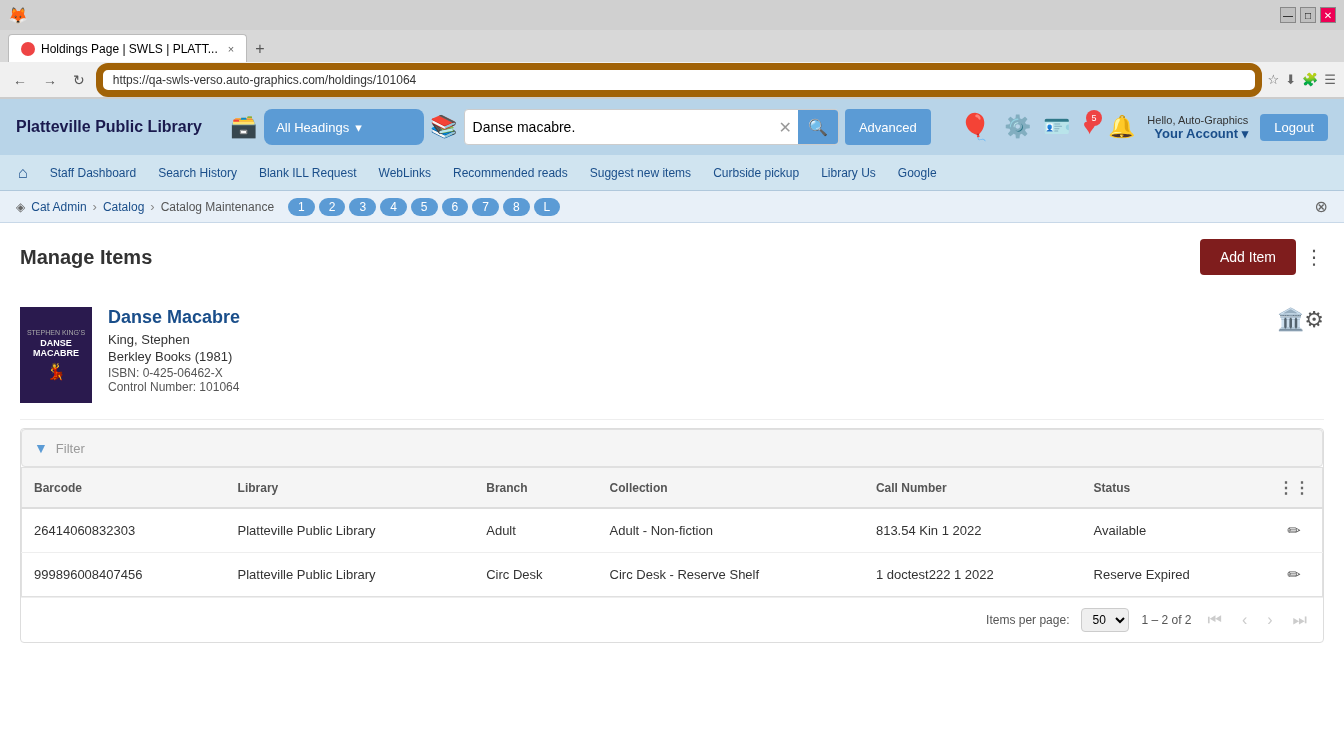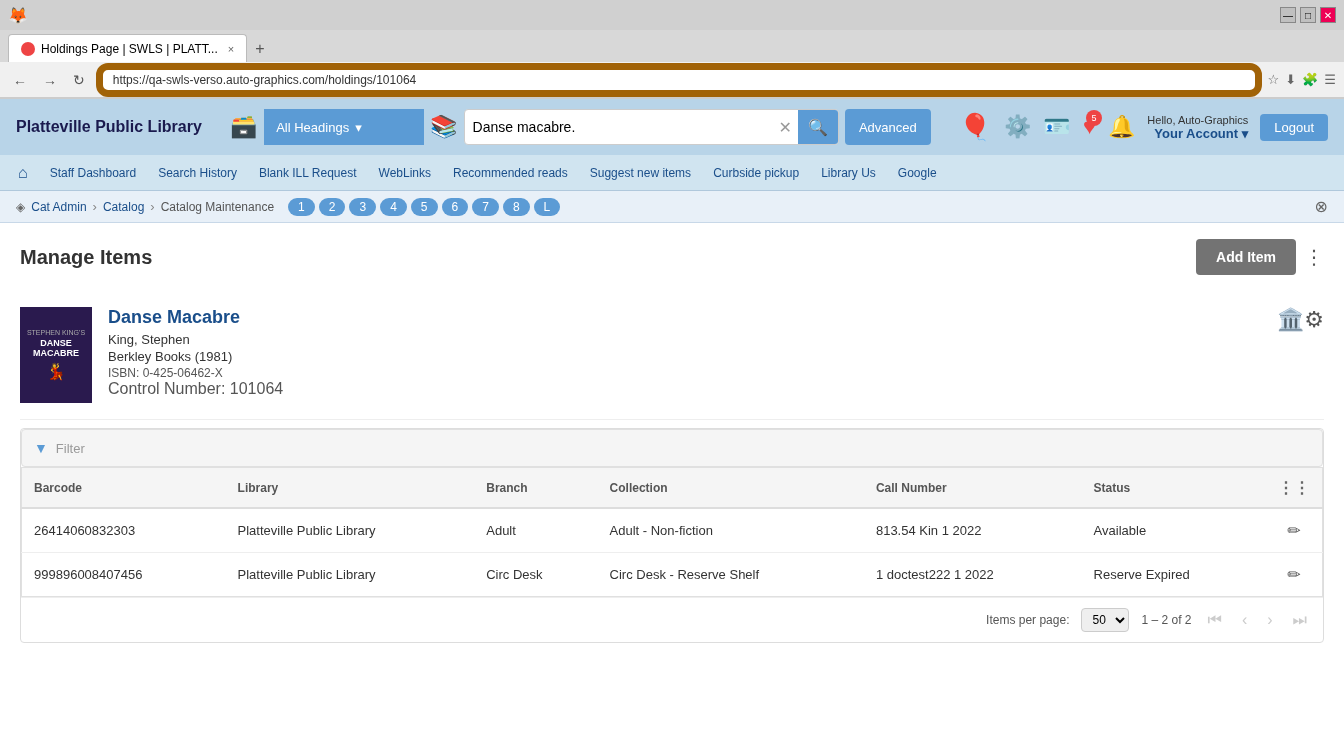--- a/index.html
+++ b/index.html
@@ -22,21 +22,21 @@
     .address-bar { background: #f0f0f0; border-bottom: 1px solid #ccc; display: flex; align-items: center; padding: 4px 8px; height: 36px; gap: 6px; }
     .nav-btn { background: none; border: none; cursor: pointer; padding: 2px 5px; color: #555; font-size: 14px; }
     .address-input { flex: 1; background: white; border: 7px solid #a16207; border-radius: 12px; padding: 3px 10px; font-size: 12px; color: #333; }
     .address-icons { display: flex; gap: 6px; align-items: center; }
     .addr-icon { font-size: 13px; color: #666; cursor: pointer; }
 
     
     .app-header { background: #b8d4e8; padding: 8px 16px; display: flex; align-items: center; justify-content: space-between; height: 56px; }
     .app-title { font-size: 16px; color: #1a1a4e; font-weight: bold; }
     .search-bar { display: flex; align-items: center; gap: 6px; flex: 1; max-width: 700px; margin: 0 20px; }
-    .search-dropdown { background: #5b9bd5; color: white; border: none; padding: 6px 12px; border-radius: 0; font-size: 13px; cursor: pointer; display: flex; align-items: center; gap: 6px; height: 36px; min-width: 160px; }
+    .search-dropdown { background: #5b9bd5; color: white; border: none; padding: 6px 12px; border-radius: 8px; font-size: 13px; cursor: pointer; display: flex; align-items: center; gap: 6px; height: 36px; min-width: 160px; }
     .search-input-wrap { display: flex; align-items: center; background: white; border: 1px solid #ccc; border-radius: 4px; flex: 1; height: 36px; }
     .search-input { border: none; outline: none; flex: 1; padding: 4px 8px; font-size: 14px; }
     .search-clear { background: none; border: none; cursor: pointer; color: #999; font-size: 16px; padding: 0 6px; }
     .search-go { background: #5b9bd5; border: none; cursor: pointer; color: white; padding: 0 10px; height: 100%; border-radius: 0 3px 3px 0; font-size: 16px; }
     .search-advanced { background: #5b9bd5; color: white; border: none; padding: 6px 14px; border-radius: 4px; cursor: pointer; font-size: 13px; height: 36px; }
     .header-right { display: flex; align-items: center; gap: 12px; }
     .header-icon { font-size: 22px; cursor: pointer; position: relative; }
     .badge { position: absolute; top: -4px; right: -6px; background: #e44; color: white; border-radius: 50%; font-size: 9px; width: 16px; height: 16px; display: flex; align-items: center; justify-content: center; }
     .user-info { text-align: right; font-size: 11px; color: #333; }
     .user-info .account-link { color: #1a4e8a; font-weight: bold; cursor: pointer; font-size: 13px; }
@@ -55,33 +55,33 @@
     .breadcrumb-link { color: #1a4e8a; cursor: pointer; }
     .pagination-pills { display: flex; gap: 4px; margin-left: 8px; }
     .pill { background: #5b9bd5; color: white; border-radius: 12px; padding: 2px 10px; font-size: 12px; cursor: pointer; }
     .close-btn { margin-left: auto; background: none; border: none; cursor: pointer; color: #666; font-size: 16px; }
 
     
     .main-content { padding: 16px 20px; background: #fff; }
     .manage-header { display: flex; align-items: center; justify-content: space-between; margin-bottom: 16px; }
     .manage-title { font-size: 20px; font-weight: bold; color: #333; }
     .manage-actions { display: flex; align-items: center; gap: 8px; }
-    .add-item-btn { background: #737373; color: white; border: none; padding: 10px 20px; border-radius: 4px; cursor: pointer; font-size: 14px; font-weight: bold; }
+    .add-item-btn { background: #7f1d1d; color: white; border: none; padding: 10px 20px; border-radius: 4px; cursor: pointer; font-size: 14px; font-weight: normal; }
     .more-btn { background: none; border: none; cursor: pointer; font-size: 20px; color: #555; }
 
     
     .book-section { display: flex; gap: 16px; padding: 16px 0; border-bottom: 1px solid #eee; margin-bottom: 8px; align-items: flex-start; }
     .book-cover { width: 72px; height: 96px; background: #2a1a4e; display: flex; flex-direction: column; align-items: center; justify-content: center; color: white; font-size: 7px; text-align: center; padding: 4px; flex-shrink: 0; position: relative; }
     .book-info { flex: 1; }
     .book-title { font-size: 18px; font-weight: bold; color: #1a4e8a; margin-bottom: 4px; }
     .book-author { font-size: 13px; color: #333; margin-bottom: 2px; }
     .book-publisher { font-size: 13px; color: #333; margin-bottom: 2px; }
     .book-type { font-size: 13px; font-weight: bold; color: #333; margin-bottom: 2px; }
     .book-isbn { font-size: 12px; color: #555; }
-    .book-control { font-size: 16px; color: #555; }
+    .book-control { font-size: 12px; color: #555; }
 
     
     .filter-bar { display: flex; align-items: center; gap: 8px; padding: 10px 12px; background: #f5f5f5; border: 1px solid #e0e0e0; border-radius: 4px; margin-bottom: 0; }
     .filter-icon { color: #5b9bd5; font-size: 14px; }
     .filter-text { color: #999; font-size: 13px; }
 
     
     .items-table { width: 100%; border-collapse: collapse; border: 1px solid #e0e0e0; }
     .items-table th { background: #f5f5f5; border-bottom: 2px solid #ddd; padding: 10px 12px; text-align: left; font-size: 12px; color: #555; font-weight: 600; }
     .items-table td { padding: 12px 12px; border-bottom: 1px solid #eee; font-size: 13px; color: #333; }

